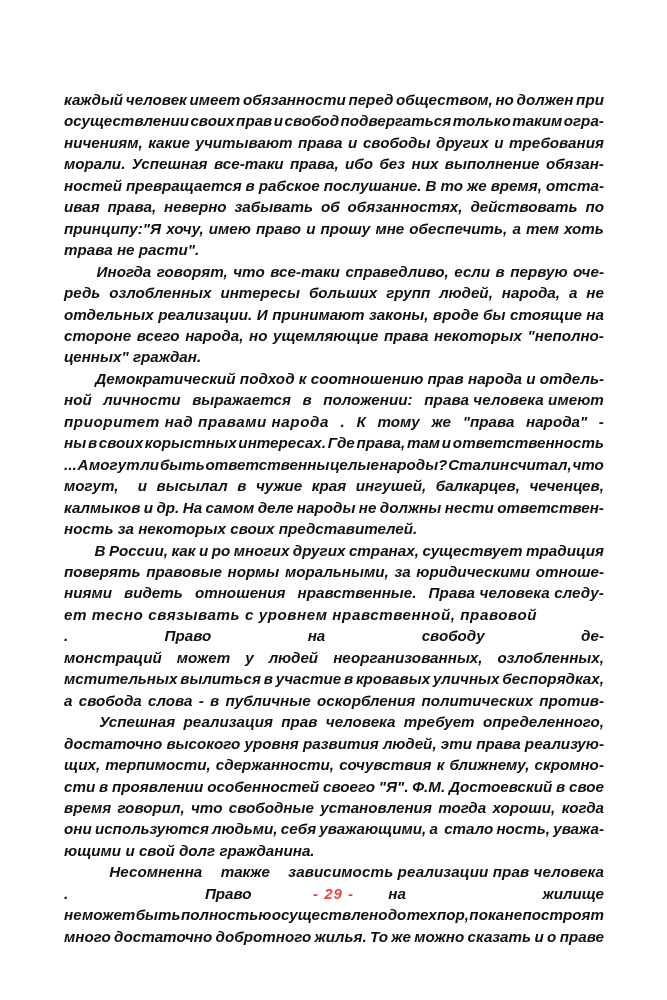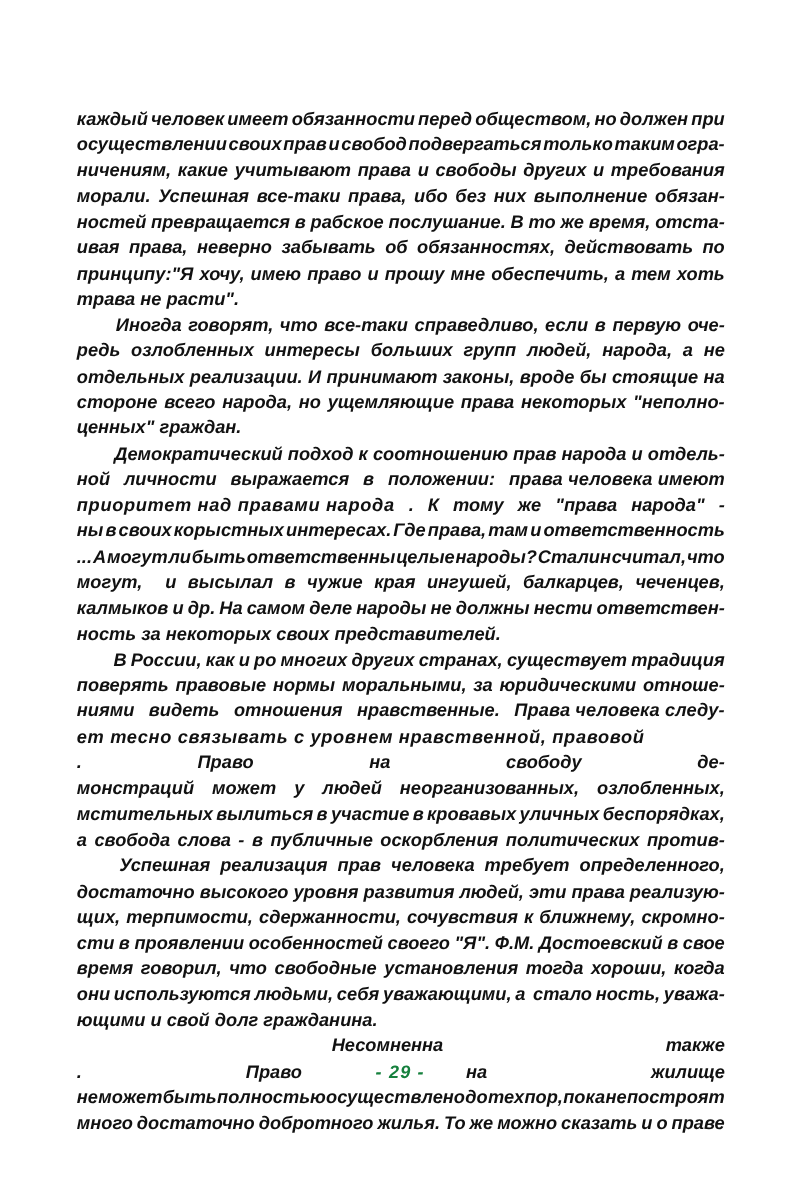--- a/index.html
+++ b/index.html
@@ -72,21 +72,21 @@
 
   .folio {
     position: absolute;
     left: 0;
     top: 885px;
     width: 667px;
     text-align: center;
     font-size: 15px;
     font-weight: bold;
     letter-spacing: 1px;
-    color: #15803d;
+    color: #ef4444;
   }
 </style>
 </head>
 <body>
 
 <div class="page">
 
   <div class="text-block" id="text-block">
       <div class="para">
         <div class="line just"><span class="w">каждый</span><span class="w">человек</span><span class="w">имеет</span><span class="w">обязанности</span><span class="w">перед</span><span class="w">обществом,</span><span class="w">но</span><span class="w">должен</span><span class="w">при</span></div>
@@ -128,21 +128,21 @@
       <div class="para">
         <div class="line just"><span class="indent"></span><span class="w">Успешная</span><span class="w">реализация</span><span class="w">прав</span><span class="w">человека</span><span class="w">требует</span><span class="w">определенного,</span></div>
         <div class="line just"><span class="w">достаточно</span><span class="w">высокого</span><span class="w">уровня</span><span class="w">развития</span><span class="w">людей,</span><span class="w">эти</span><span class="w">права</span><span class="w">реализую-</span></div>
         <div class="line just"><span class="w">щих,</span><span class="w">терпимости,</span><span class="w">сдержанности,</span><span class="w">сочувствия</span><span class="w">к</span><span class="w">ближнему,</span><span class="w">скромно-</span></div>
         <div class="line just"><span class="w">сти</span><span class="w">в</span><span class="w">проявлении</span><span class="w">особенностей</span><span class="w">своего</span><span class="w">"Я".</span><span class="w">Ф.М.</span><span class="w">Достоевский</span><span class="w">в</span><span class="w">свое</span></div>
         <div class="line just"><span class="w">время</span><span class="w">говорил,</span><span class="w">что</span><span class="w">свободные</span><span class="w">установления</span><span class="w">тогда</span><span class="w">хороши,</span><span class="w">когда</span></div>
         <div class="line just"><span class="w">они</span><span class="w">используются</span><span class="w">людьми,</span><span class="w">себя</span><span class="w">уважающими,</span><span class="w">а</span><span class="w"></span><span class="w">стало</span><span class="w">ность,</span><span class="w">уважа-</span></div>
         <div class="line last"><span class="w">ющими</span><span class="w">и</span><span class="w">свой</span><span class="w">долг</span><span class="w">гражданина.</span></div>
       </div>
       <div class="para">
-        <div class="line just"><span class="indent"></span><span class="w">Несомненна</span><span class="w">также</span></div>
+        <div class="line just"><span class="indent"></span><span class="w">Несомненна</span><span class="w">также</span><span class="w em-tight">зависимость реализации прав человека</span></div>
         <div class="line just"><span class="w">.</span><span class="w">Право</span><span class="w">на</span><span class="w">жилище</span></div>
         <div class="line just"><span class="w">не</span><span class="w">может</span><span class="w">быть</span><span class="w">полностью</span><span class="w">осуществлено</span><span class="w">до</span><span class="w">тех</span><span class="w">пор,</span><span class="w">пока</span><span class="w">не</span><span class="w">построят</span></div>
         <div class="line just"><span class="w">много</span><span class="w">достаточно</span><span class="w">добротного</span><span class="w">жилья.</span><span class="w">То</span><span class="w">же</span><span class="w">можно</span><span class="w">сказать</span><span class="w">и</span><span class="w">о</span><span class="w">праве</span></div>
       </div>
     </div>
 
   <div class="folio">- 29 -</div>
 
 </div>
 

